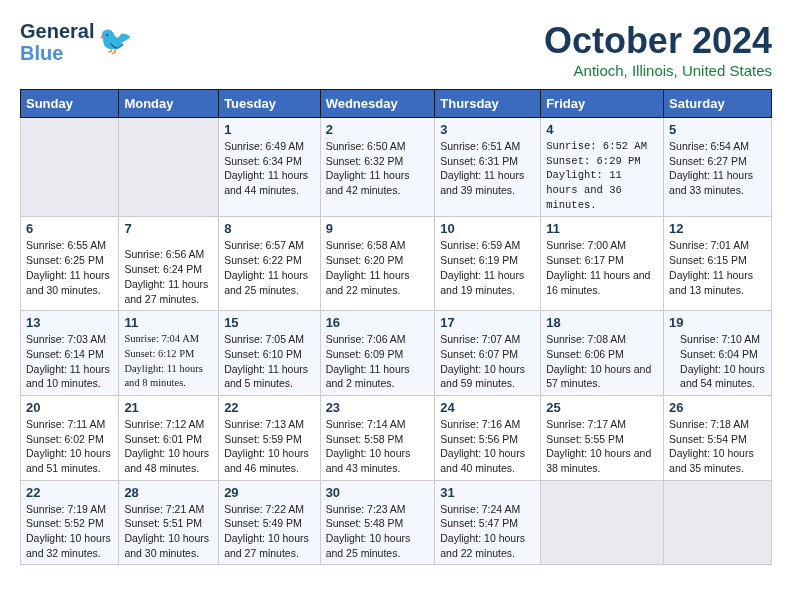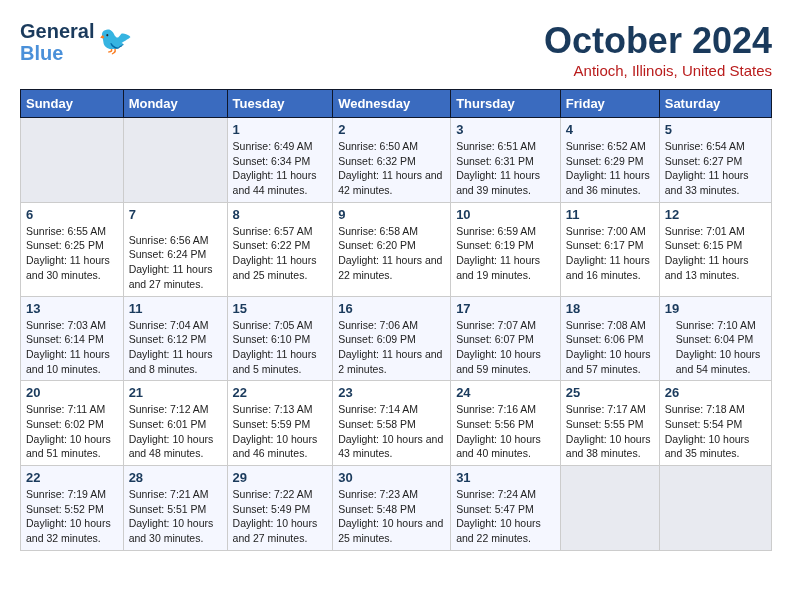--- a/index.html
+++ b/index.html
@@ -24,21 +24,21 @@
     .title-block {
       text-align: right;
     }
     .month-title {
       font-size: 36px;
       font-weight: bold;
       color: #1a3a5c;
     }
     .location {
       font-size: 15px;
-      color: #b91c1c;
+      color: #15803d;
     }
     table {
       width: 100%;
       border-collapse: collapse;
       font-size: 11px;
     }
     thead tr th {
       background: #3a6bbf;
       color: #fff;
       text-align: left;
@@ -124,21 +124,21 @@
 Daylight: 11 hours and 42 minutes.</div>
         </td>
         <td>
           <span class="day-num">3</span>
           <div class="day-info" style="white-space: pre-line;">Sunrise: 6:51 AM
 Sunset: 6:31 PM
 Daylight: 11 hours and 39 minutes.</div>
         </td>
         <td>
           <span class="day-num">4</span>
-          <div class="day-info" style="white-space: pre-line;">Sunrise: 6:52 AM
+          <div class="day-info" style="white-space: pre-line; font-family: Liberation Mono, monospace;">Sunrise: 6:52 AM
 Sunset: 6:29 PM
 Daylight: 11 hours and 36 minutes.</div>
         </td>
         <td>
           <span class="day-num">5</span>
           <div class="day-info" style="white-space: pre-line;">Sunrise: 6:54 AM
 Sunset: 6:27 PM
 Daylight: 11 hours and 33 minutes.</div>
         </td>
       </tr>
@@ -188,21 +188,21 @@
       </tr>
       <tr>
         <td>
           <span class="day-num">13</span>
           <div class="day-info" style="white-space: pre-line;">Sunrise: 7:03 AM
 Sunset: 6:14 PM
 Daylight: 11 hours and 10 minutes.</div>
         </td>
         <td>
           <span class="day-num">11</span>
-          <div class="day-info" style="white-space: pre-line;">Sunrise: 7:04 AM
+          <div class="day-info" style="white-space: pre-line; font-family: Liberation Serif, serif;">Sunrise: 7:04 AM
 Sunset: 6:12 PM
 Daylight: 11 hours and 8 minutes.</div>
         </td>
         <td>
           <span class="day-num">15</span>
           <div class="day-info" style="white-space: pre-line;">Sunrise: 7:05 AM
 Sunset: 6:10 PM
 Daylight: 11 hours and 5 minutes.</div>
         </td>
         <td>

